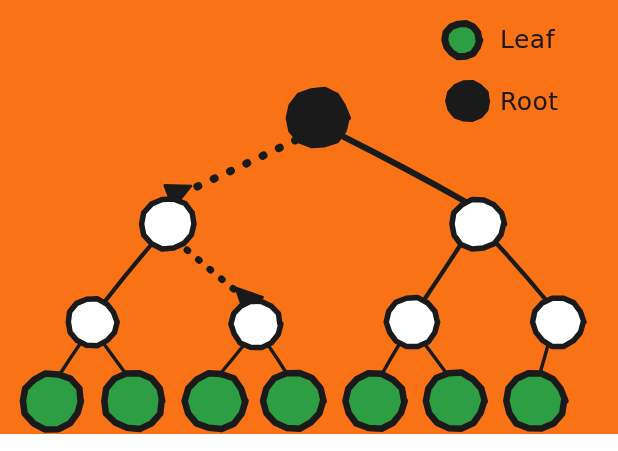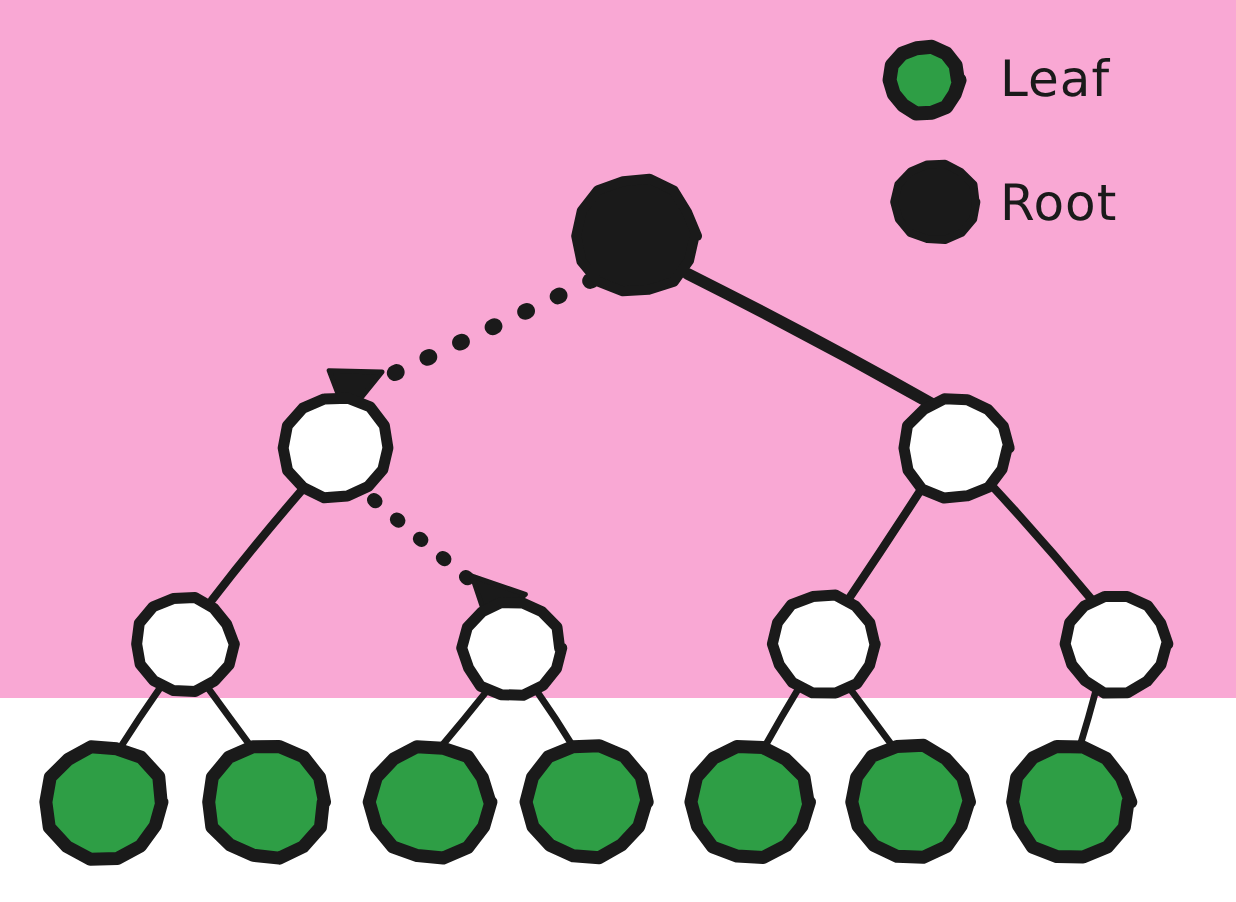--- a/index.html
+++ b/index.html
@@ -9,22 +9,22 @@
   }
   body {
     width: 618px;
     height: 451px;
     overflow: hidden;
     font-family: "DejaVu Sans", sans-serif;
   }
   #canvas-root {
     position: relative;
     width: 618px;
-    height: 349px;
-    background: #f9a8d4;
+    height: 434px;
+    background: #f97316;
   }
   #tree-svg {
     position: absolute;
     top: 0;
     left: 0;
     width: 618px;
     height: 451px;
     display: block;
   }
   .legend-label {

